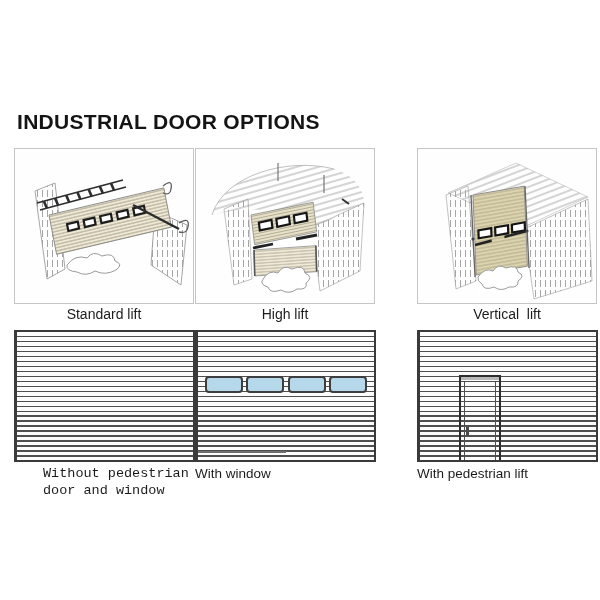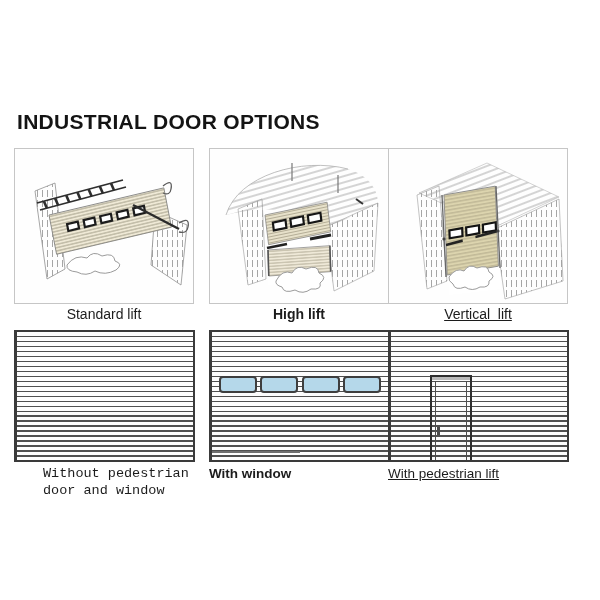--- a/index.html
+++ b/index.html
@@ -17,21 +17,21 @@
   }
   .lift-label{
     position:absolute;top:306px;width:180px;text-align:center;
     font-size:14px;color:#1c1c1c;white-space:pre-wrap;
   }
   .cell-bottom{
     position:absolute;top:330px;width:181px;height:132px;box-sizing:border-box;
     border:2px solid #3a3a3a;border-left-width:3px;overflow:hidden;
     background:repeating-linear-gradient(to bottom,#fcfcfc 0px,#fcfcfc 3.5px,#4f4f4f 3.5px,#4f4f4f 5px);
   }
-  .col1{left:14px;} .col2{left:209px;font-weight:bold;} .col3{left:388px;text-decoration:underline;}
+  .col1{left:14px;} .col2{left:195px;} .col3{left:417px;}
   .door-label{
     position:absolute;top:465px;width:181px;box-sizing:border-box;
     font-size:13.5px;line-height:17px;color:#1c1c1c;white-space:pre-wrap;
   }
   .door-label.left-align{text-align:left;padding-left:29px;font-family:Liberation Mono, monospace;}
   .win-row{
     position:absolute;left:0;right:0;top:44px;height:17px;
     display:flex;justify-content:space-between;padding:0 7px;
   }
   .win{

